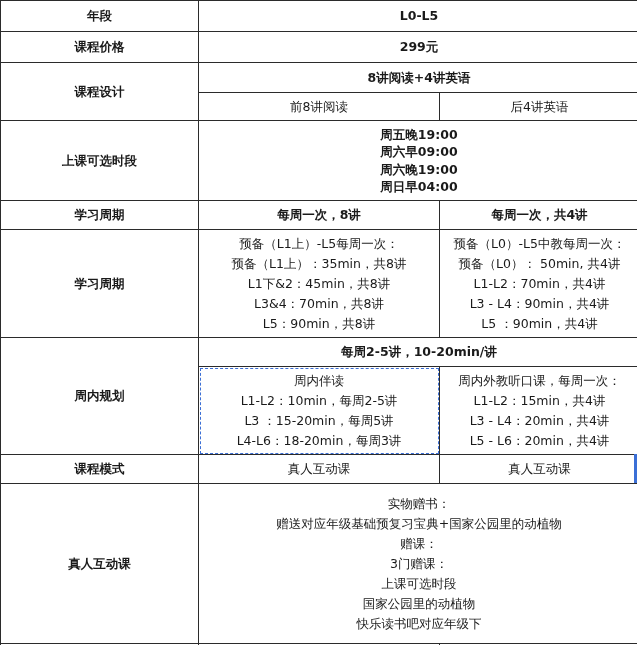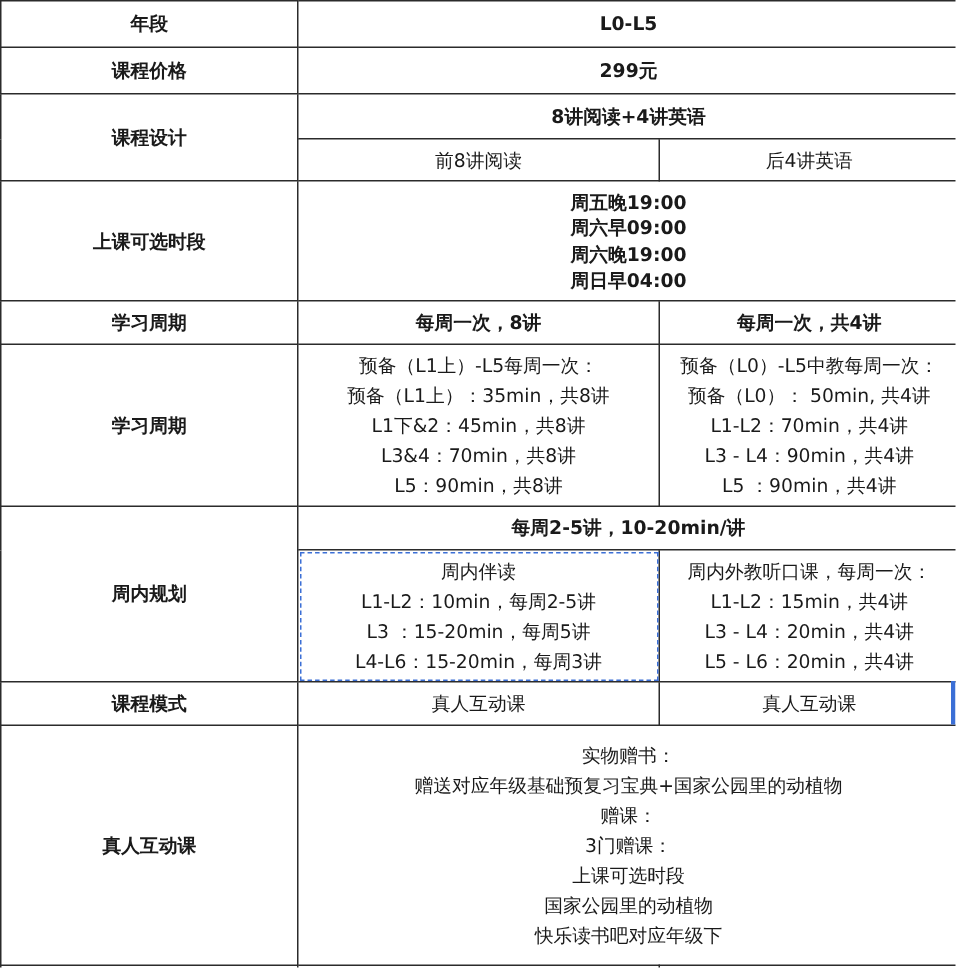--- a/index.html
+++ b/index.html
@@ -94,21 +94,21 @@
     </tr>
     <tr style="height:29px">
       <td class="label" rowspan="2">周内规划</td>
       <td class="bold" colspan="2">每周2-5讲，10-20min/讲</td>
     </tr>
     <tr style="height:88px">
       <td class="dashed">
         <span class="line">周内伴读</span>
         <span class="line">L1-L2：10min，每周2-5讲</span>
         <span class="line">L3 ：15-20min，每周5讲</span>
-        <span class="line">L4-L6：15-20min，每周3讲</span>
+        <span class="line">L4-L6：18-20min，每周3讲</span>
       </td>
       <td>
         <span class="line">周内外教听口课，每周一次：</span>
         <span class="line">L1-L2：15min，共4讲</span>
         <span class="line">L3 - L4：20min，共4讲</span>
         <span class="line">L5 - L6：20min，共4讲</span>
       </td>
     </tr>
     <tr style="height:29px">
       <td class="label">课程模式</td>

